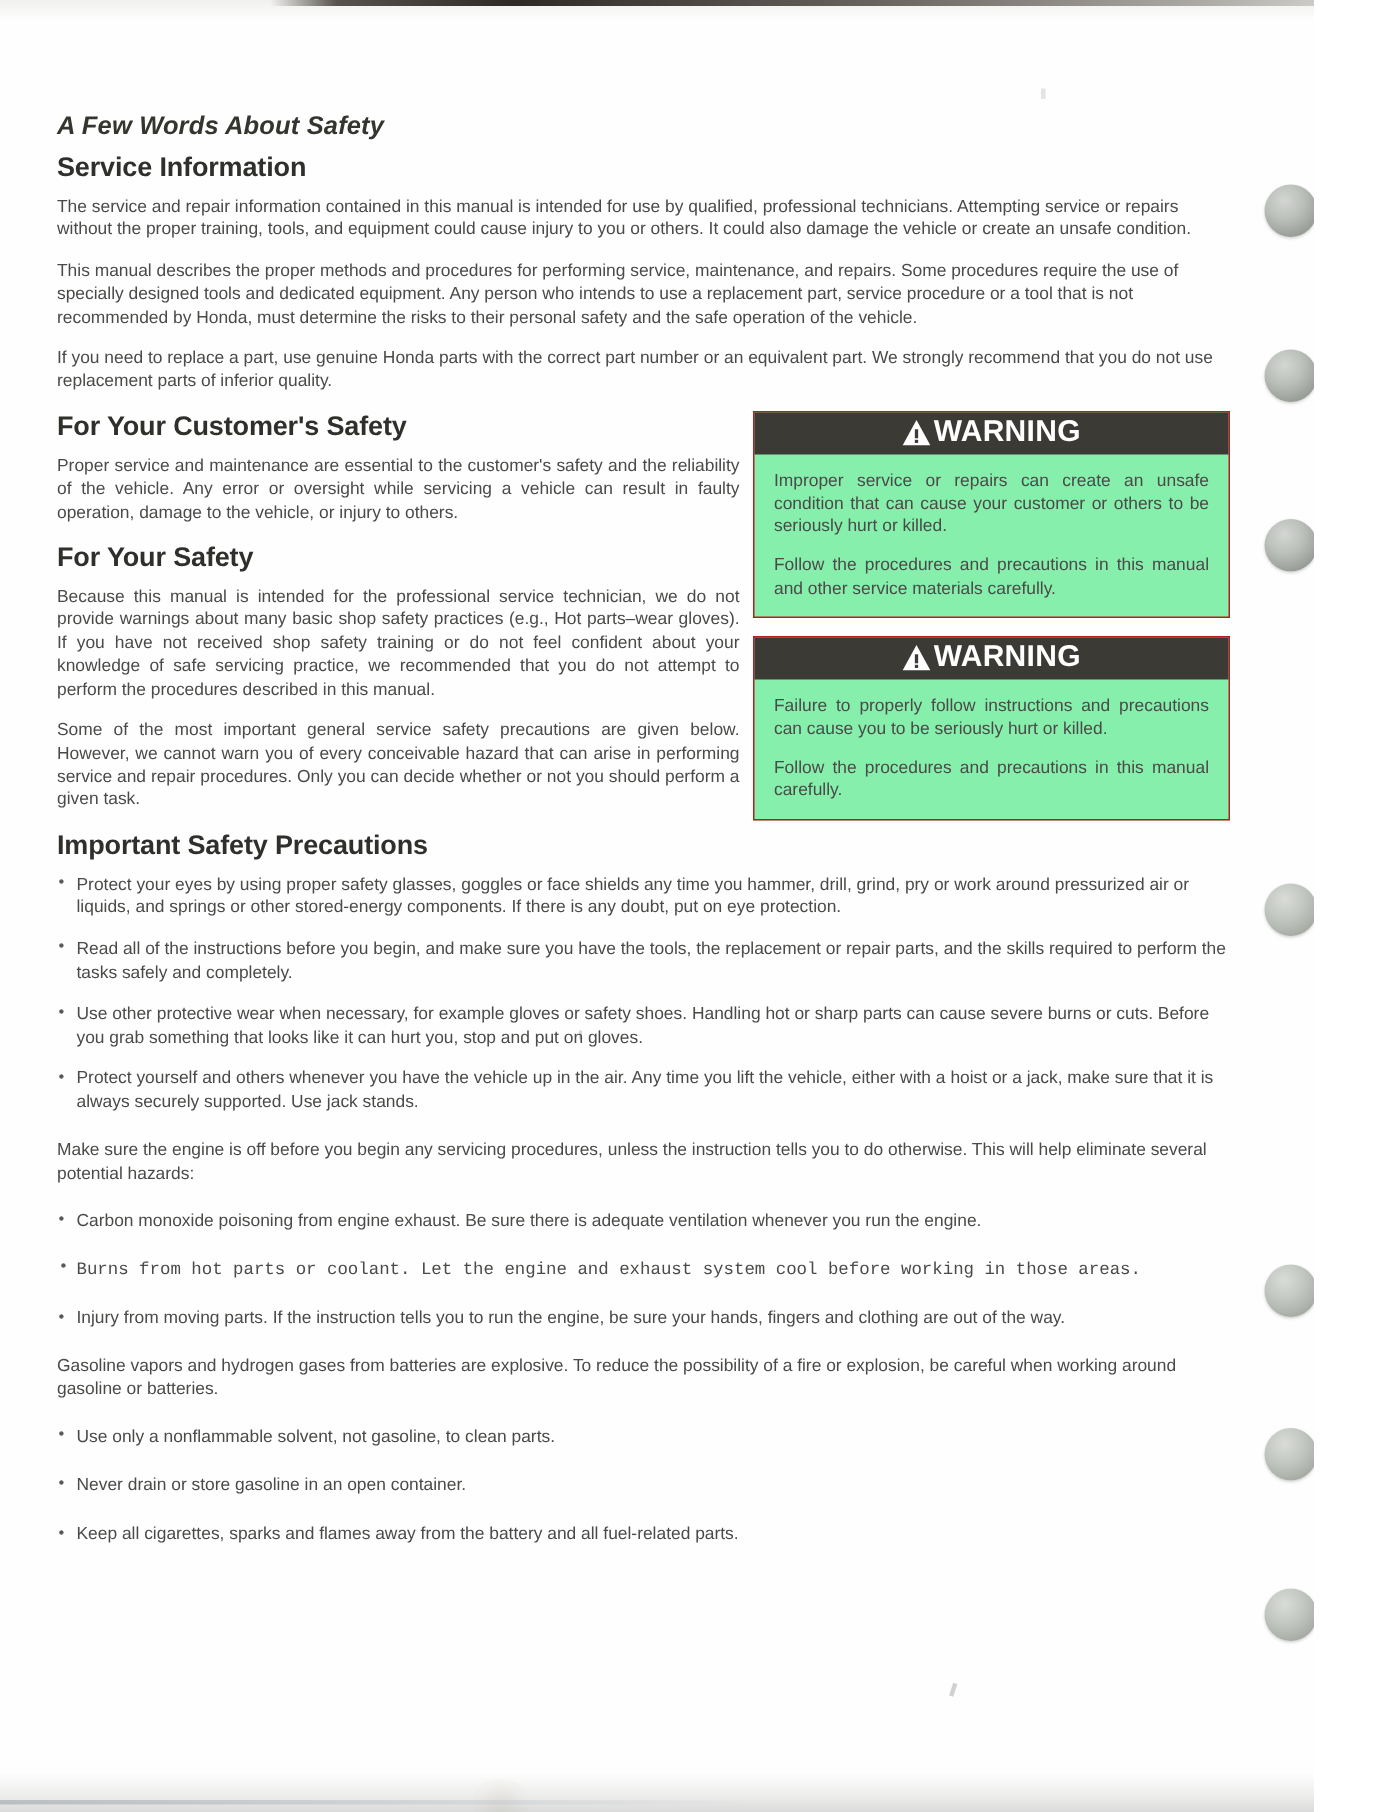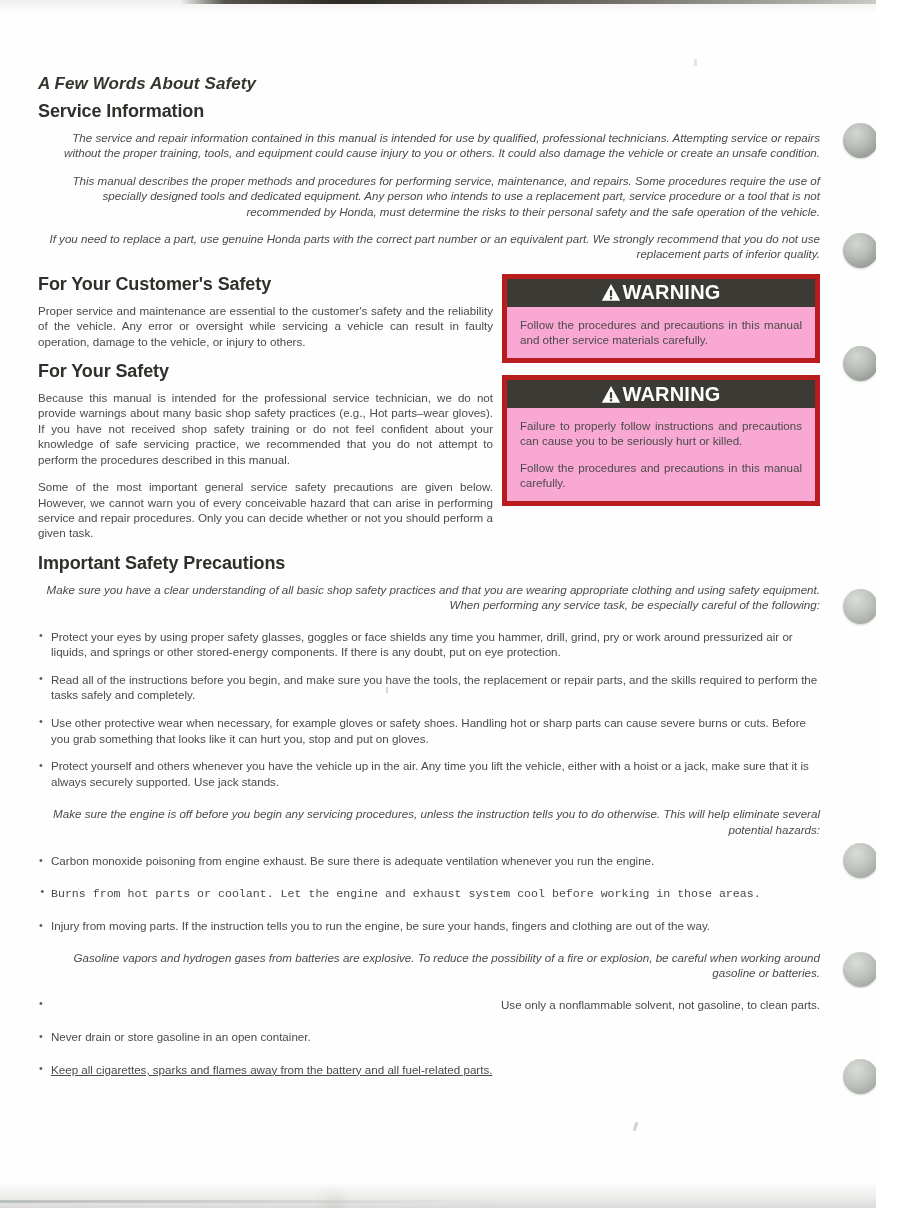--- a/index.html
+++ b/index.html
@@ -107,22 +107,22 @@
     position: relative;
   }
 
   .warnings {
     position: absolute;
     left: 464px;
     top: 0px;
     width: 318px;
   }
   .warn-box {
-    border: 5px solid #b91c1c;
-    background: #f9a8d4;
+    border: 1px solid #b91c1c;
+    background: #86efac;
     margin-bottom: 12px;
   }
   .warn-head {
     background: #3c3a34;
     height: 28px;
     display: flex;
     align-items: center;
     justify-content: center;
     gap: 1px;
   }
@@ -142,21 +142,21 @@
   .warn-body p {
     margin: 0 0 11px 0;
     font-size: 11.6px;
     line-height: 15.2px;
     text-align: justify;
     color: #4a4a48;
   }
   .warn-body p:last-child { margin-bottom: 0; }
 
   
-  .full p.body { text-align: right; font-style: italic; }
+  .full p.body { text-align: left; }
 
   ul.bullets {
     list-style: none;
     margin: 0 0 0 0;
     padding: 0;
   }
   ul.bullets li {
     position: relative;
     padding-left: 13px;
     font-size: 11.6px;
@@ -239,20 +239,21 @@
             <span class="tri">
               <svg width="20" height="19" viewBox="0 0 20 19" aria-hidden="true">
                 <polygon points="10,1 19.2,17.8 0.8,17.8" fill="#ffffff"></polygon>
                 <rect x="8.9" y="7.2" width="2.2" height="6.0" fill="#3c3a34"></rect>
                 <rect x="8.9" y="14.2" width="2.2" height="2.1" fill="#3c3a34"></rect>
               </svg>
             </span>
             <span class="warn-label">WARNING</span>
           </div>
           <div class="warn-body">
+            <p>Improper service or repairs can create an unsafe condition that can cause your customer or others to be seriously hurt or killed.</p>
             <p>Follow the procedures and precautions in this manual and other service materials carefully.</p>
           </div>
         </div>
 
         <div class="warn-box">
           <div class="warn-head">
             <span class="tri">
               <svg width="20" height="19" viewBox="0 0 20 19" aria-hidden="true">
                 <polygon points="10,1 19.2,17.8 0.8,17.8" fill="#ffffff"></polygon>
                 <rect x="8.9" y="7.2" width="2.2" height="6.0" fill="#3c3a34"></rect>
@@ -265,43 +266,42 @@
             <p>Failure to properly follow instructions and precautions can cause you to be seriously hurt or killed.</p>
             <p>Follow the procedures and precautions in this manual carefully.</p>
           </div>
         </div>
 
       </div>
     </div>
 
     <div class="full" style="margin-top:12px;">
       <h2 class="section-head">Important Safety Precautions</h2>
-      <p class="body" style="margin-bottom:16px;">Make sure you have a clear understanding of all basic shop safety practices and that you are wearing appropriate clothing and using safety equipment. When performing any service task, be especially careful of the following:</p>
 
       <ul class="bullets">
         <li>Protect your eyes by using proper safety glasses, goggles or face shields any time you hammer, drill, grind, pry or work around pressurized air or liquids, and springs or other stored-energy components. If there is any doubt, put on eye protection.</li>
         <li>Read all of the instructions before you begin, and make sure you have the tools, the replacement or repair parts, and the skills required to perform the tasks safely and completely.</li>
         <li>Use other protective wear when necessary, for example gloves or safety shoes. Handling hot or sharp parts can cause severe burns or cuts. Before you grab something that looks like it can hurt you, stop and put on gloves.</li>
         <li style="margin-bottom:17px;">Protect yourself and others whenever you have the vehicle up in the air. Any time you lift the vehicle, either with a hoist or a jack, make sure that it is always securely supported. Use jack stands.</li>
       </ul>
 
       <p class="body" style="margin-bottom:16px;">Make sure the engine is off before you begin any servicing procedures, unless the instruction tells you to do otherwise. This will help eliminate several potential hazards:</p>
 
       <ul class="bullets">
         <li style="margin-bottom:17px;">Carbon monoxide poisoning from engine exhaust. Be sure there is adequate ventilation whenever you run the engine.</li>
         <li style="margin-bottom:17px;font-family:Liberation Mono, monospace;">Burns from hot parts or coolant. Let the engine and exhaust system cool before working in those areas.</li>
         <li style="margin-bottom:16px;">Injury from moving parts. If the instruction tells you to run the engine, be sure your hands, fingers and clothing are out of the way.</li>
       </ul>
 
       <p class="body" style="margin-bottom:16px;">Gasoline vapors and hydrogen gases from batteries are explosive. To reduce the possibility of a fire or explosion, be careful when working around gasoline or batteries.</p>
 
       <ul class="bullets">
-        <li style="margin-bottom:17px;text-align:right;">Use only a nonflammable solvent, not gasoline, to clean parts.</li>
+        <li style="margin-bottom:17px;">Use only a nonflammable solvent, not gasoline, to clean parts.</li>
         <li style="margin-bottom:17px;">Never drain or store gasoline in an open container.</li>
-        <li style="margin-bottom:0;text-decoration:underline;">Keep all cigarettes, sparks and flames away from the battery and all fuel-related parts.</li>
+        <li style="margin-bottom:0;">Keep all cigarettes, sparks and flames away from the battery and all fuel-related parts.</li>
       </ul>
     </div>
 
   </div>
 
   <div class="scan-blob-bottom"></div>
   <div class="scan-edge-bottom"></div>
   <div class="scan-edge-bottomline"></div>
 
 </div>

